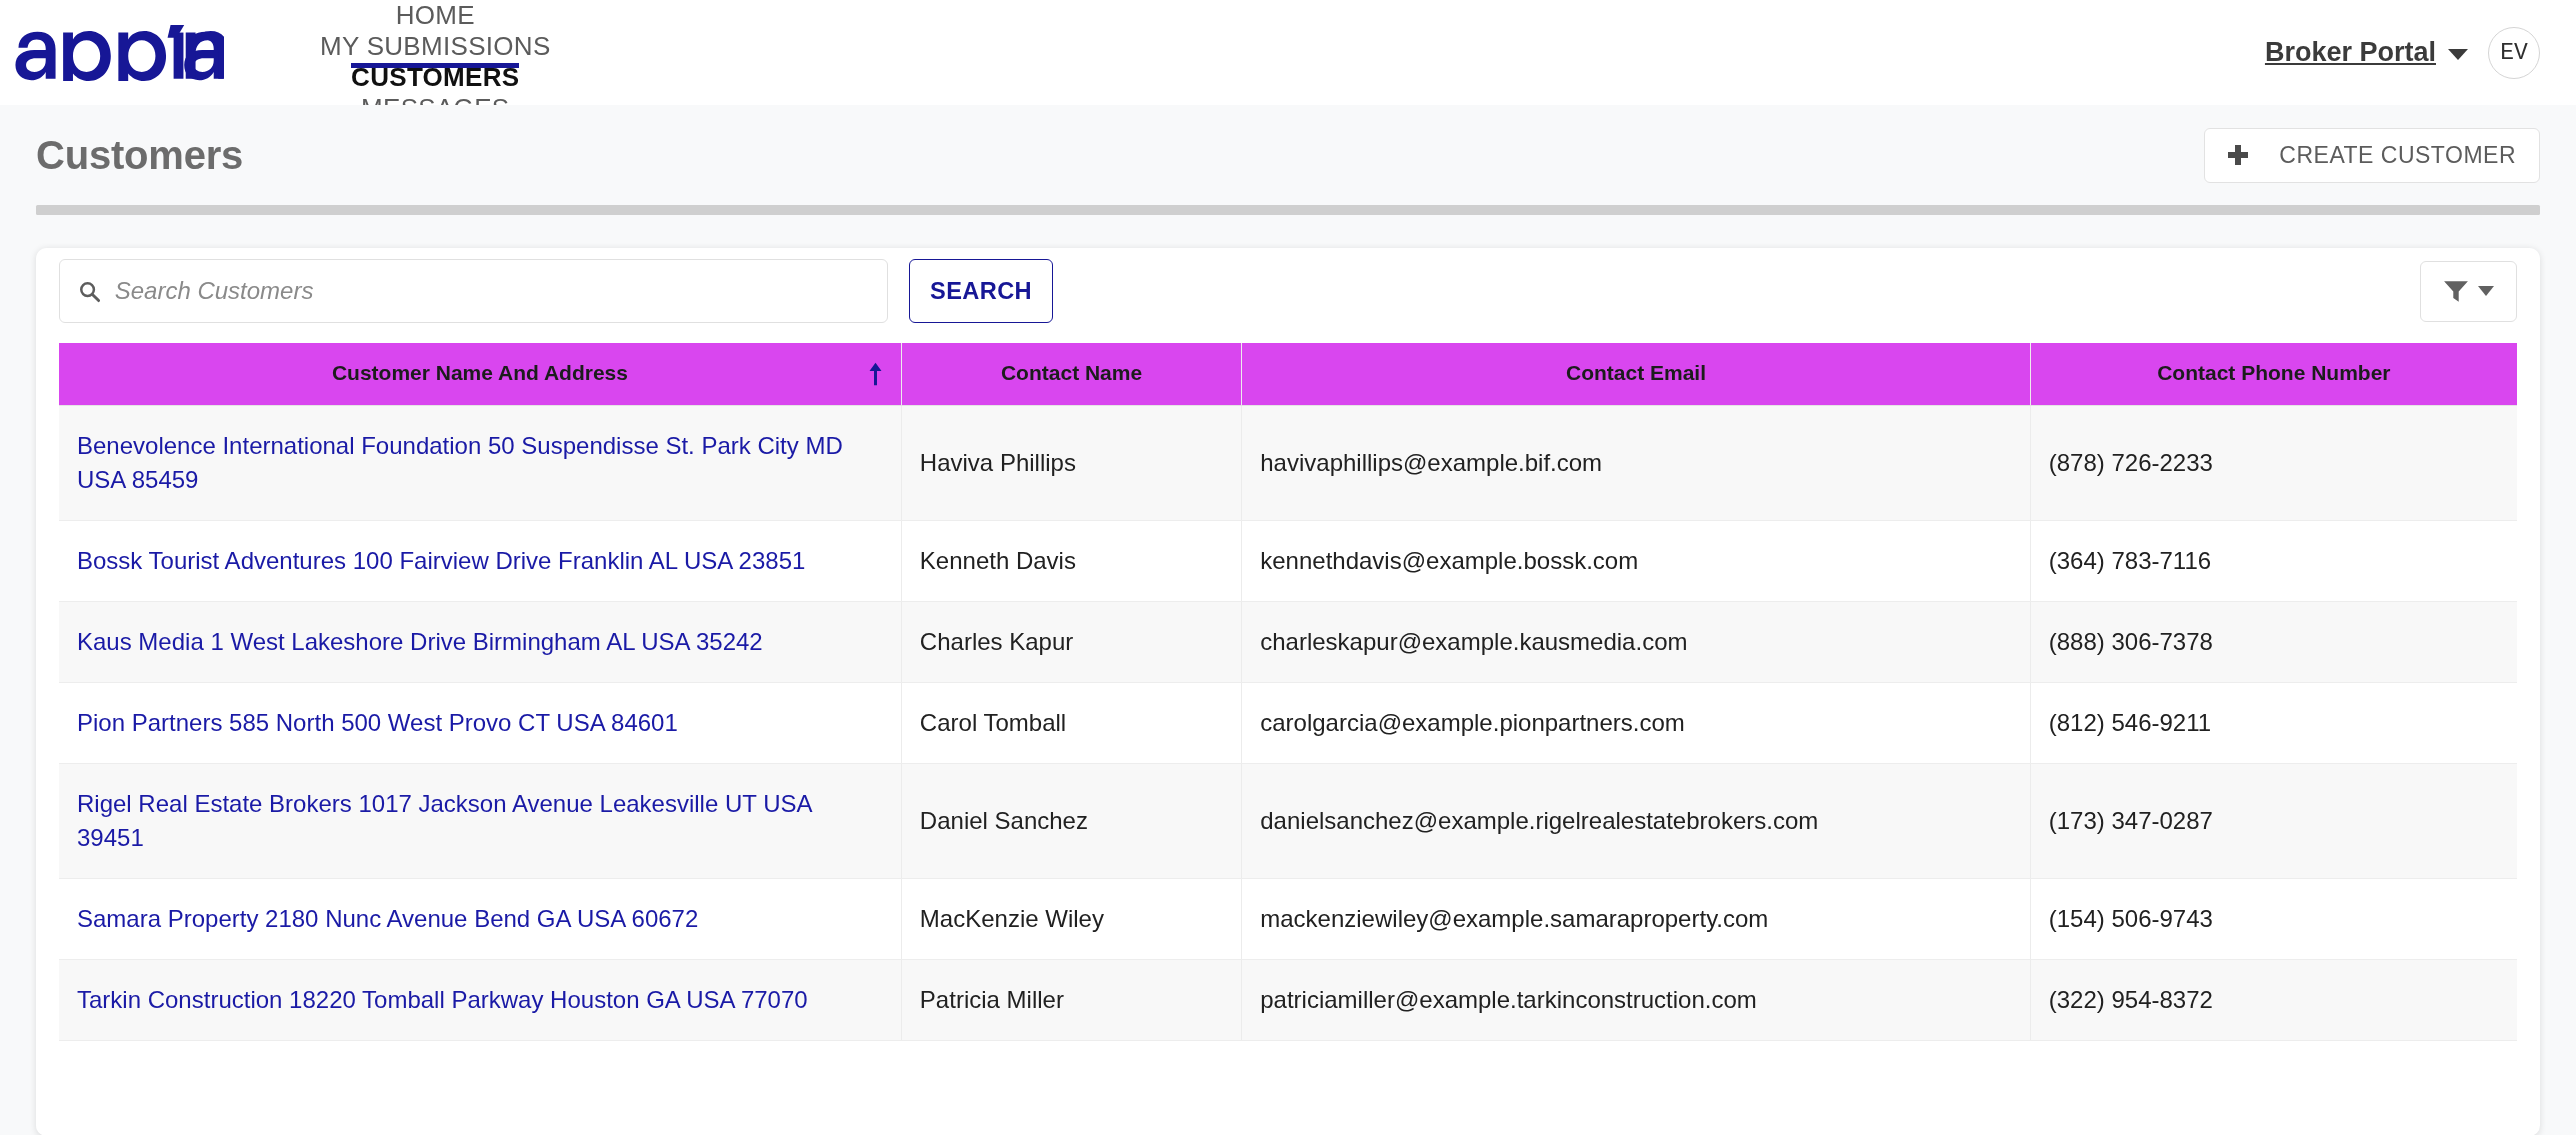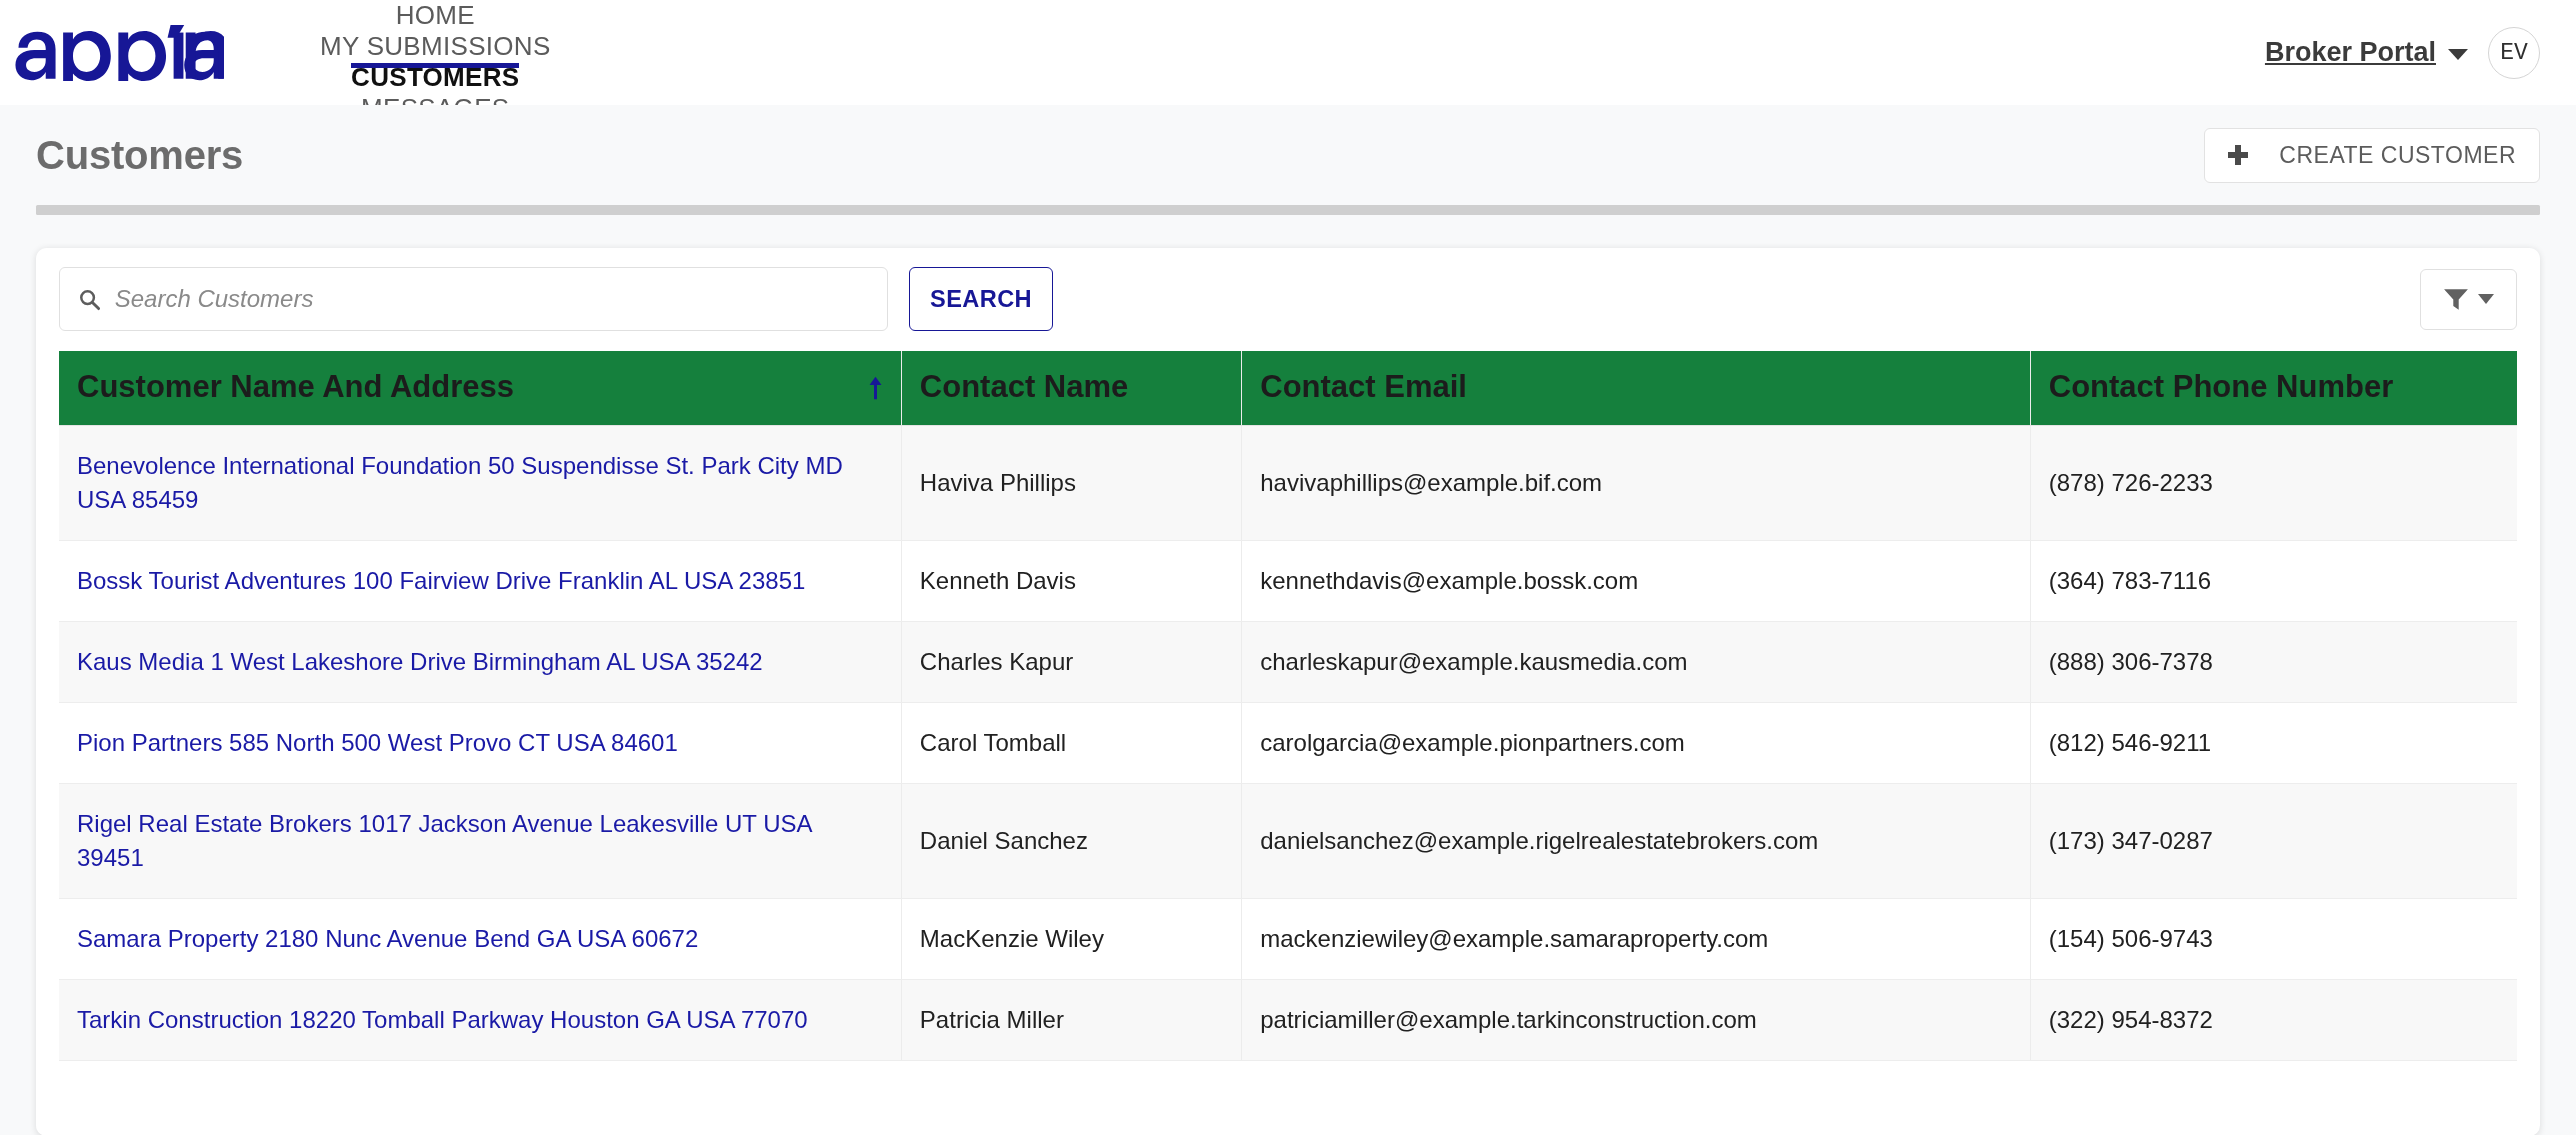--- a/index.html
+++ b/index.html
@@ -162,21 +162,21 @@
   .card-wrap {
     background: #f8f9fa;
     padding: 33px 36px 0 36px;
     height: calc(1136px - 105px - 100px - 10px);
   }
   .card {
     background: #ffffff;
     border-radius: 10.6px;
     box-shadow: 0 1.5px 7.6px rgba(0,0,0,0.12);
     height: 100%;
-    padding: 16px 23px 0 23px;
+    padding: 8px 23px 0 23px;
     overflow: hidden;
   }
 
   .toolbar {
     display: flex;
     align-items: center;
     height: 70px;
     margin-bottom: 16.7px;
   }
   .search-box {
@@ -243,29 +243,29 @@
     border-top: 10px solid #616161;
   }
 
   
   table {
     width: 100%;
     border-collapse: collapse;
     table-layout: fixed;
   }
   th {
-    text-align: left;
-    font-size: 31px;
+    text-align: center;
+    font-size: 21px;
     font-weight: bold;
     color: #1c1c1c;
     padding: 18px 18px 20px 18px;
     border-bottom: 1.5px solid #e4e4e4;
     border-right: 1.5px solid #ececec;
     vertical-align: middle;
-    background: #15803d;
+    background: #d946ef;
   }
   th:last-child { border-right: none; }
   th.sortable { position: relative; }
   .sort-arrow {
     position: absolute;
     right: 18px;
     top: 50%;
     transform: translateY(-50%);
     width: 15px; height: 26px;
   }

